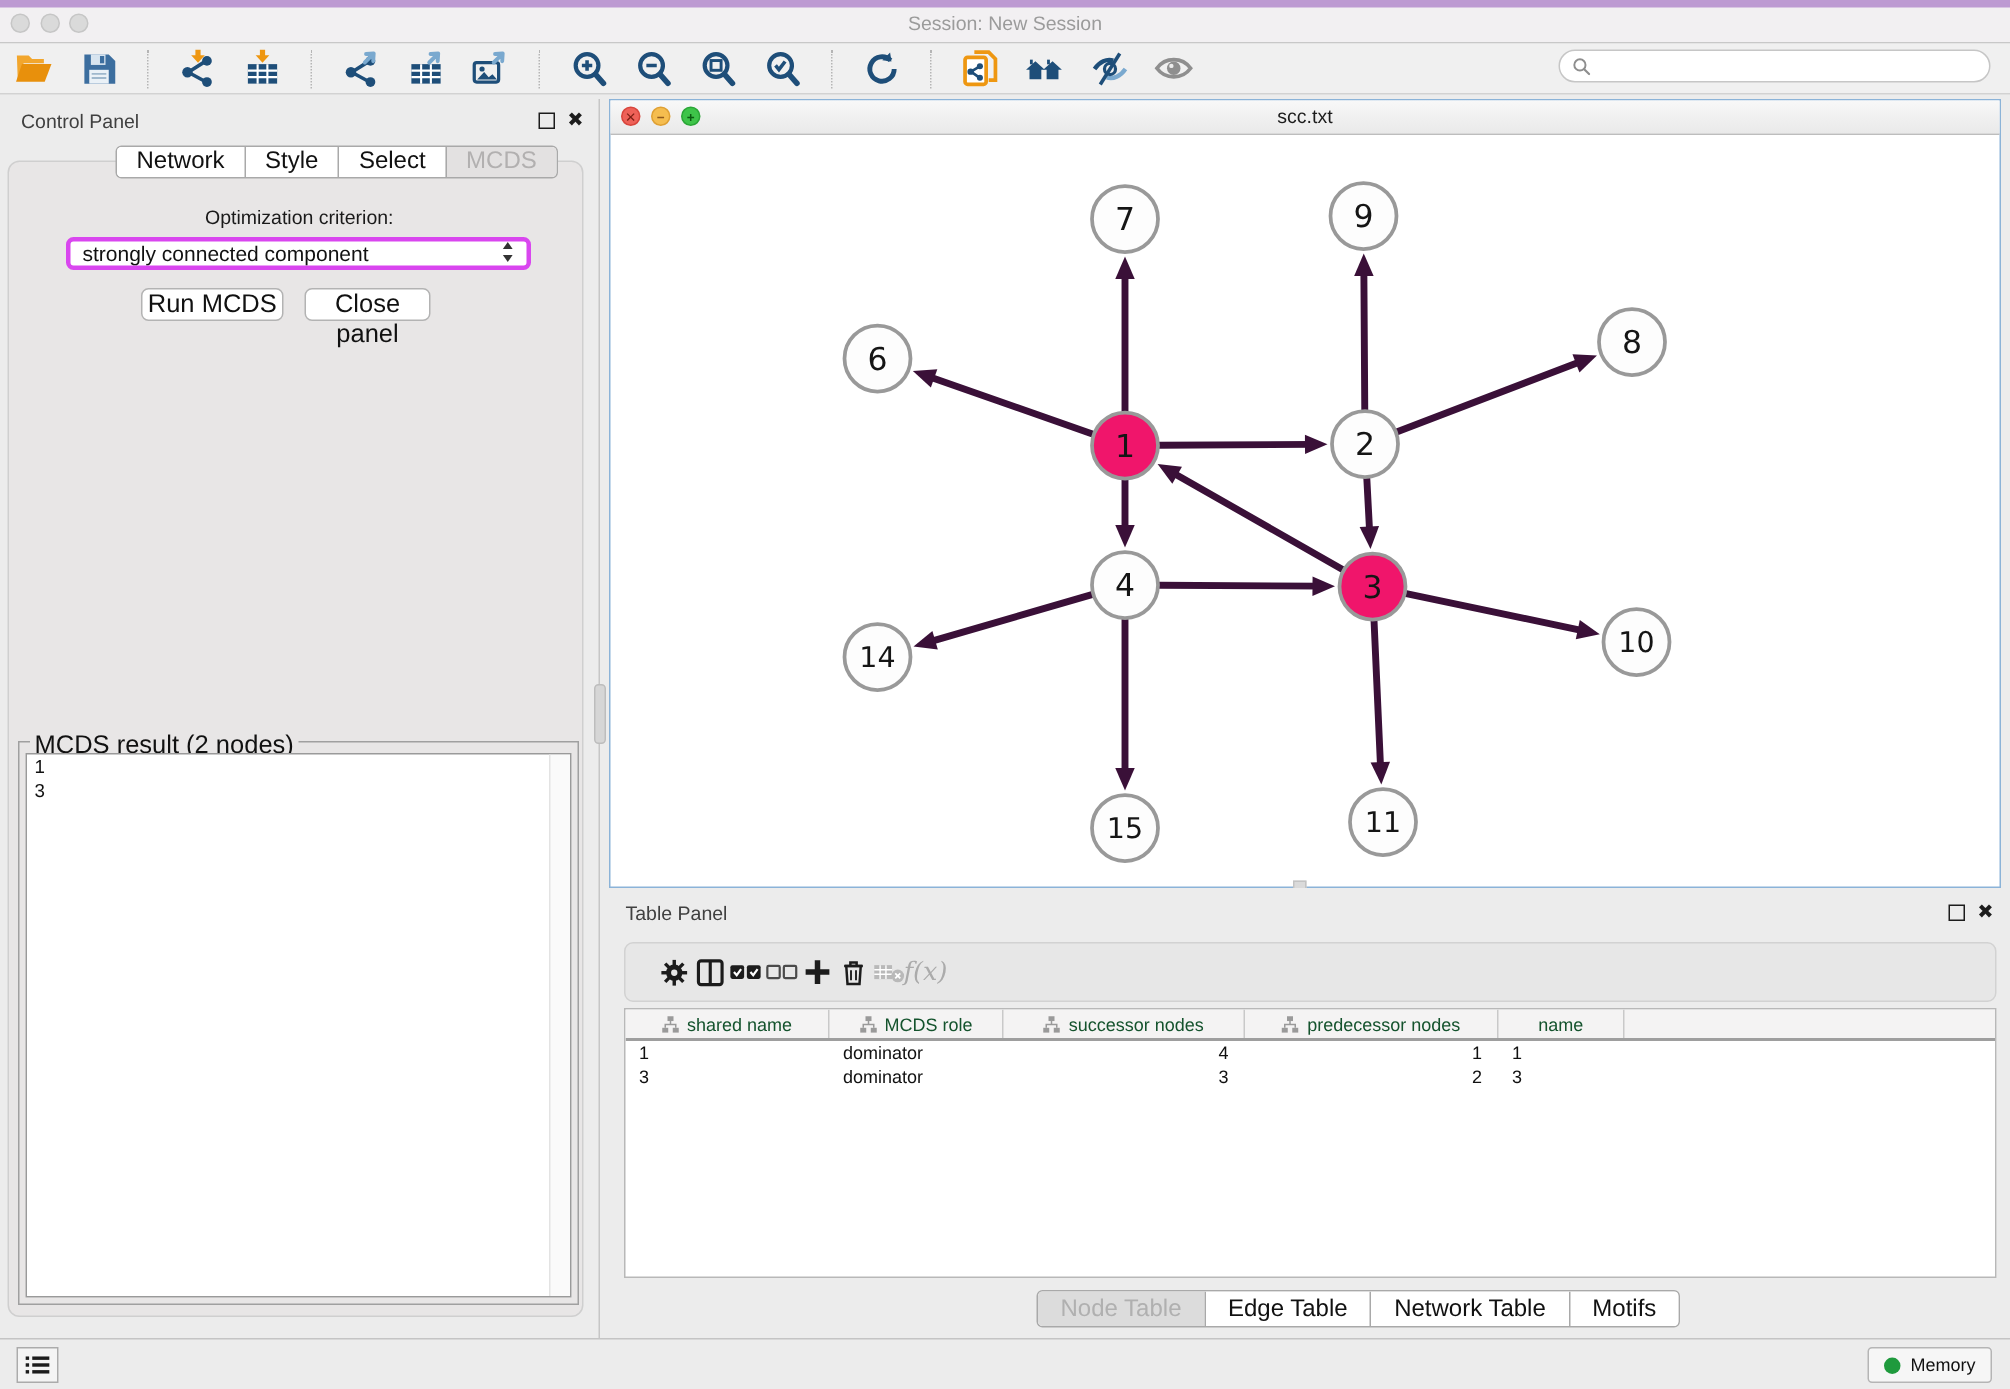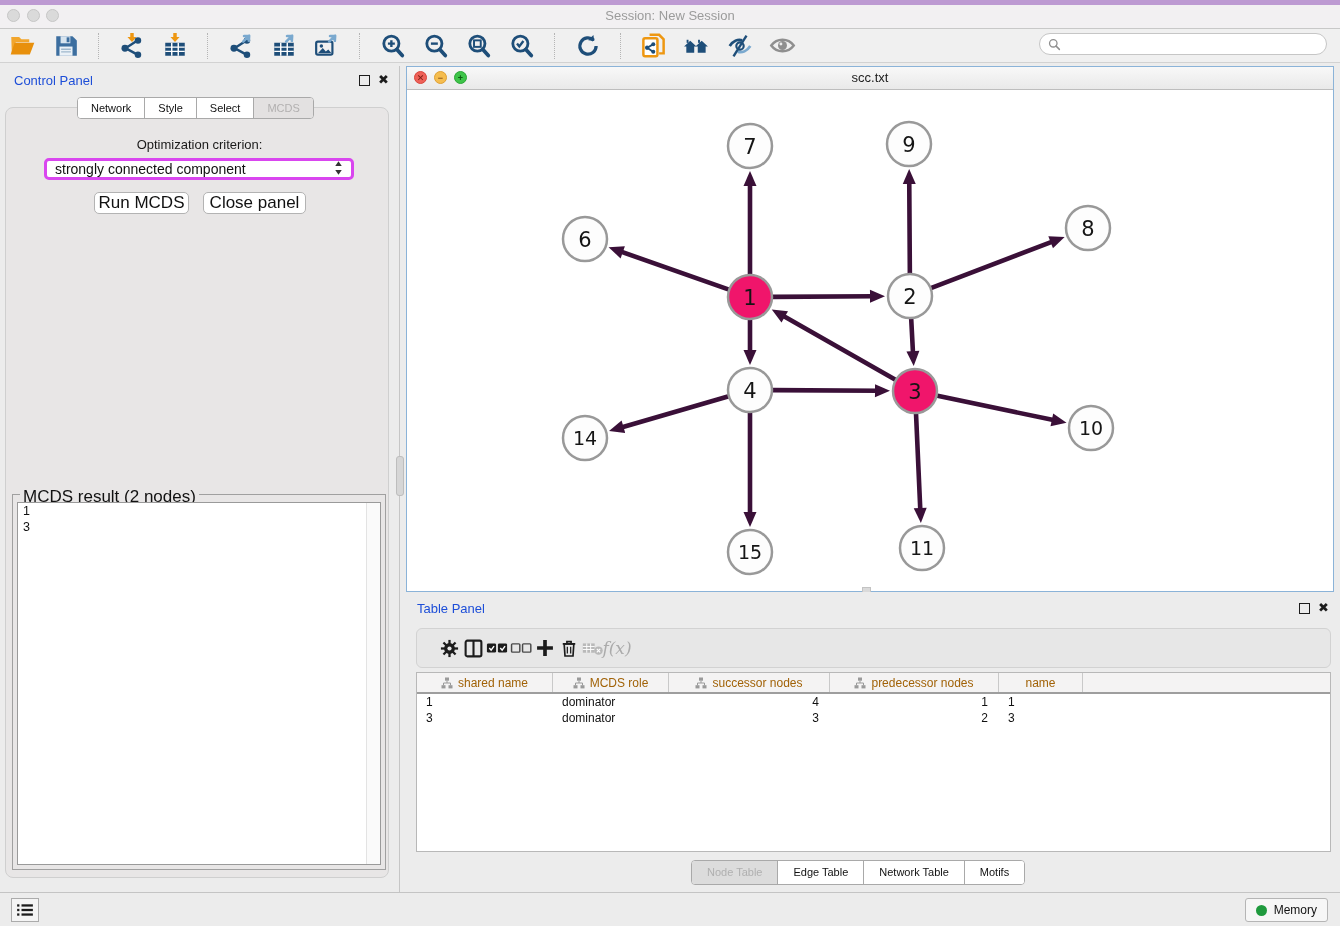--- a/index.html
+++ b/index.html
@@ -16,37 +16,37 @@
   #tb-icons{display:flex;align-items:center;height:100%;padding-left:9px;gap:16px;}
   .tbicon{width:27px;height:27px;display:flex;align-items:center;justify-content:center;cursor:default;}
   .tbicon svg{display:block;}
   .sep{width:0;height:26px;border-left:1px dotted #b5b5b5;margin:0 3px;}
   .searchbox{position:absolute;right:13px;top:33px;width:288px;height:22px;border:1px solid #c6c6c6;border-radius:11px;
              background:#fff;display:flex;align-items:center;padding:0 8px;box-sizing:border-box;}
   .searchbox input{border:none;outline:none;flex:1;font-size:12px;background:transparent;margin-left:5px;
              font-family:"Liberation Sans","DejaVu Sans",sans-serif;}
   
   .control-panel{position:absolute;left:0;top:66px;width:400px;height:826px;background:#ececec;border-right:1px solid #c6c6c6;box-sizing:border-box;}
-  .panel-title{position:absolute;left:14px;top:7px;font-size:13px;color:#1d4ed8;}
+  .panel-title{position:absolute;left:14px;top:7px;font-size:13px;color:#404040;}
   .float-ic{position:absolute;top:9px;width:11px;height:11px;border:1.5px solid #1c1c1c;box-sizing:border-box;background:transparent;}
   .close-ic{position:absolute;top:6px;font-size:13px;font-weight:bold;color:#1c1c1c;line-height:15px;}
   .cp-card{position:absolute;left:5px;top:41px;width:384px;height:771px;background:#e8e6e6;border:1px solid #cfcfcf;border-radius:8px;box-sizing:border-box;}
   .segwrap{position:absolute;display:flex;border:1px solid #a9a9a9;border-radius:4px;overflow:hidden;background:#fff;}
   .cp-tabs{left:77px;top:31px;height:20px;}
-  .seg{padding:0 13px;font-size:11px;line-height:20px;color:#111;border-left:1px solid #a9a9a9;background:#fff;white-space:nowrap;}
+  .seg{padding:0 13px;font-size:16px;line-height:20px;color:#111;border-left:1px solid #a9a9a9;background:#fff;white-space:nowrap;}
   .seg:first-child{border-left:none;}
   .seg.active{background:#e3e1e1;color:#b2b0b0;}
   .opt-label{position:absolute;left:0;top:71px;width:100%;text-align:center;font-size:13px;color:#1a1a1a;}
   .dropdown{position:absolute;left:44px;top:92px;width:310px;height:22px;background:#fff;border:3px solid #d946ef;border-radius:5px;
             box-sizing:border-box;display:flex;align-items:center;padding:0 8px;font-size:14px;color:#111;}
   .dropdown .chev{margin-left:auto;}
   .btn{position:absolute;height:22px;background:#fff;border:1px solid #b3b3b3;border-radius:5px;box-sizing:border-box;
        font-size:17px;color:#111;text-align:center;line-height:20px;}
   #run-btn{left:94px;top:126px;width:95px;}
-  #close-btn{left:203px;top:126px;width:103px;}
+  #close-btn{left:203px;top:126px;width:84px;}
   .groupbox{position:absolute;left:7px;top:428px;width:374px;height:376px;border:1px solid #a0a0a0;box-sizing:border-box;}
   .legend{position:absolute;left:7px;top:-8px;background:#e8e6e6;padding:0 3px;font-size:17px;color:#111;}
   .result-area{position:absolute;left:4px;top:7px;right:4px;bottom:4px;background:#fff;border:1px solid #9a9a9a;overflow:hidden;}
   .result-line{padding:0 5px;font-size:12.5px;line-height:16px;color:#111;}
   .result-line:first-child{padding-top:2px;}
   .vscroll{position:absolute;right:0;top:0;bottom:0;width:13px;background:#fafafa;border-left:1px solid #e3e3e3;}
   .split-grip{position:absolute;left:396px;top:456px;width:6px;height:38px;background:#d6d6d6;border:1px solid #bdbdbd;border-radius:3px;}
   
   .net-win{position:absolute;left:406px;top:66px;width:928px;height:526px;border:1px solid #8bb3d8;background:#fff;box-sizing:border-box;}
   .net-title{position:relative;height:22px;background:linear-gradient(#f8f8f8,#e9e9e9);border-bottom:1px solid #bdbdbd;}
@@ -60,21 +60,21 @@
   .net-grip{position:absolute;left:455px;top:520px;width:9px;height:6px;background:#dadada;border:1px solid #c3c3c3;box-sizing:border-box;}
   
   .table-panel{position:absolute;left:401px;top:592px;width:939px;height:300px;background:#ececec;}
   .tp-toolbar{position:absolute;left:15px;top:36px;width:915px;height:40px;background:#e7e7e7;border:1px solid #d2d2d2;
               border-radius:6px;box-sizing:border-box;display:flex;align-items:center;padding-left:20px;}
   .tpicon{width:24px;height:24px;display:flex;align-items:center;justify-content:center;}
   .fx{font-family:"DejaVu Serif","Liberation Serif",serif;font-style:italic;font-size:17px;color:#ababab;}
   .tcard{position:absolute;left:15px;top:80px;width:915px;height:180px;background:#fff;border:1px solid #b8b8b8;box-sizing:border-box;overflow:hidden;}
   .thead{display:flex;height:19px;background:#f4f3f3;border-bottom:2px solid #9e9e9e;box-sizing:content-box;}
   .hcell{box-sizing:border-box;border-right:1px solid #c9c9c9;display:flex;align-items:center;justify-content:center;gap:5px;
-         font-size:12px;color:#a16207;white-space:nowrap;}
+         font-size:12px;color:#14532d;white-space:nowrap;}
   .trow{display:flex;height:16px;}
   .tcell{box-sizing:border-box;font-size:12px;line-height:16px;color:#111;overflow:hidden;white-space:nowrap;}
   .tcell.left{text-align:left;padding-left:9px;padding-right:4px;}
   .tcell.right{text-align:right;padding-right:11px;padding-left:4px;}
   .bottom-tabs{left:290px;top:268px;height:23px;}
   .bottom-tabs .seg{line-height:23px;padding:0 15px;}
   .bottom-tabs .seg.active{background:#dcdcdc;color:#b0b0b0;}
   
   .statusbar{position:absolute;left:0;top:892px;width:1340px;height:34px;background:#ececec;border-top:1px solid #c4c4c4;box-sizing:border-box;}
   .list-btn{position:absolute;left:11px;top:5px;width:28px;height:24px;background:#f4f4f4;border:1px solid #ababab;box-sizing:border-box;

